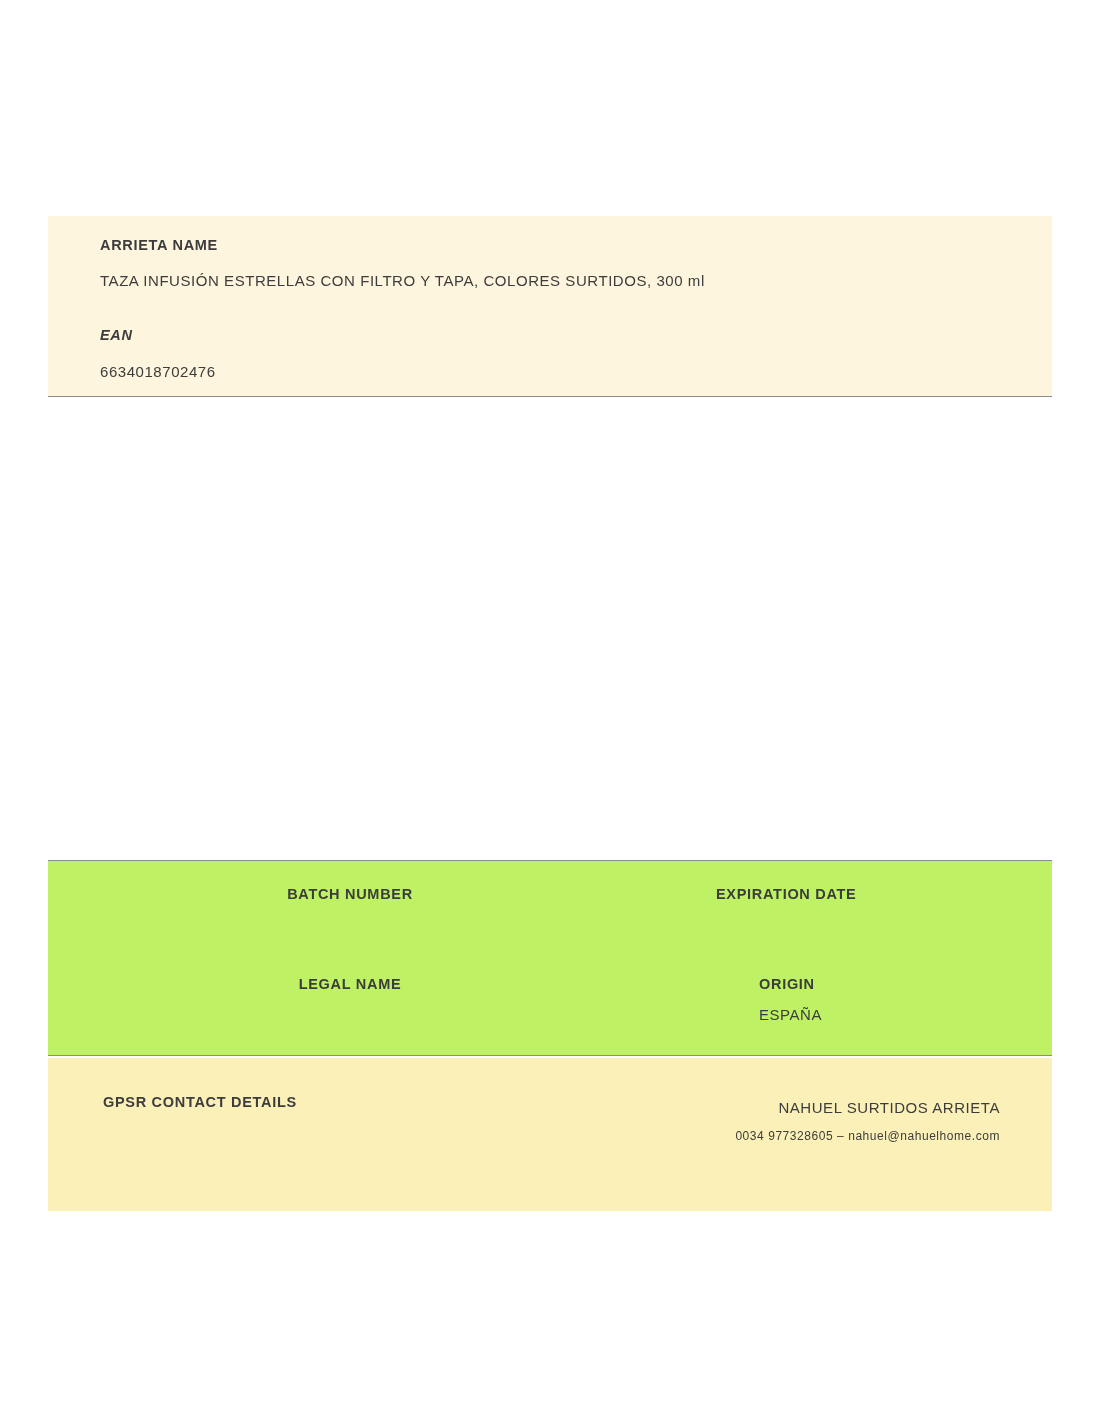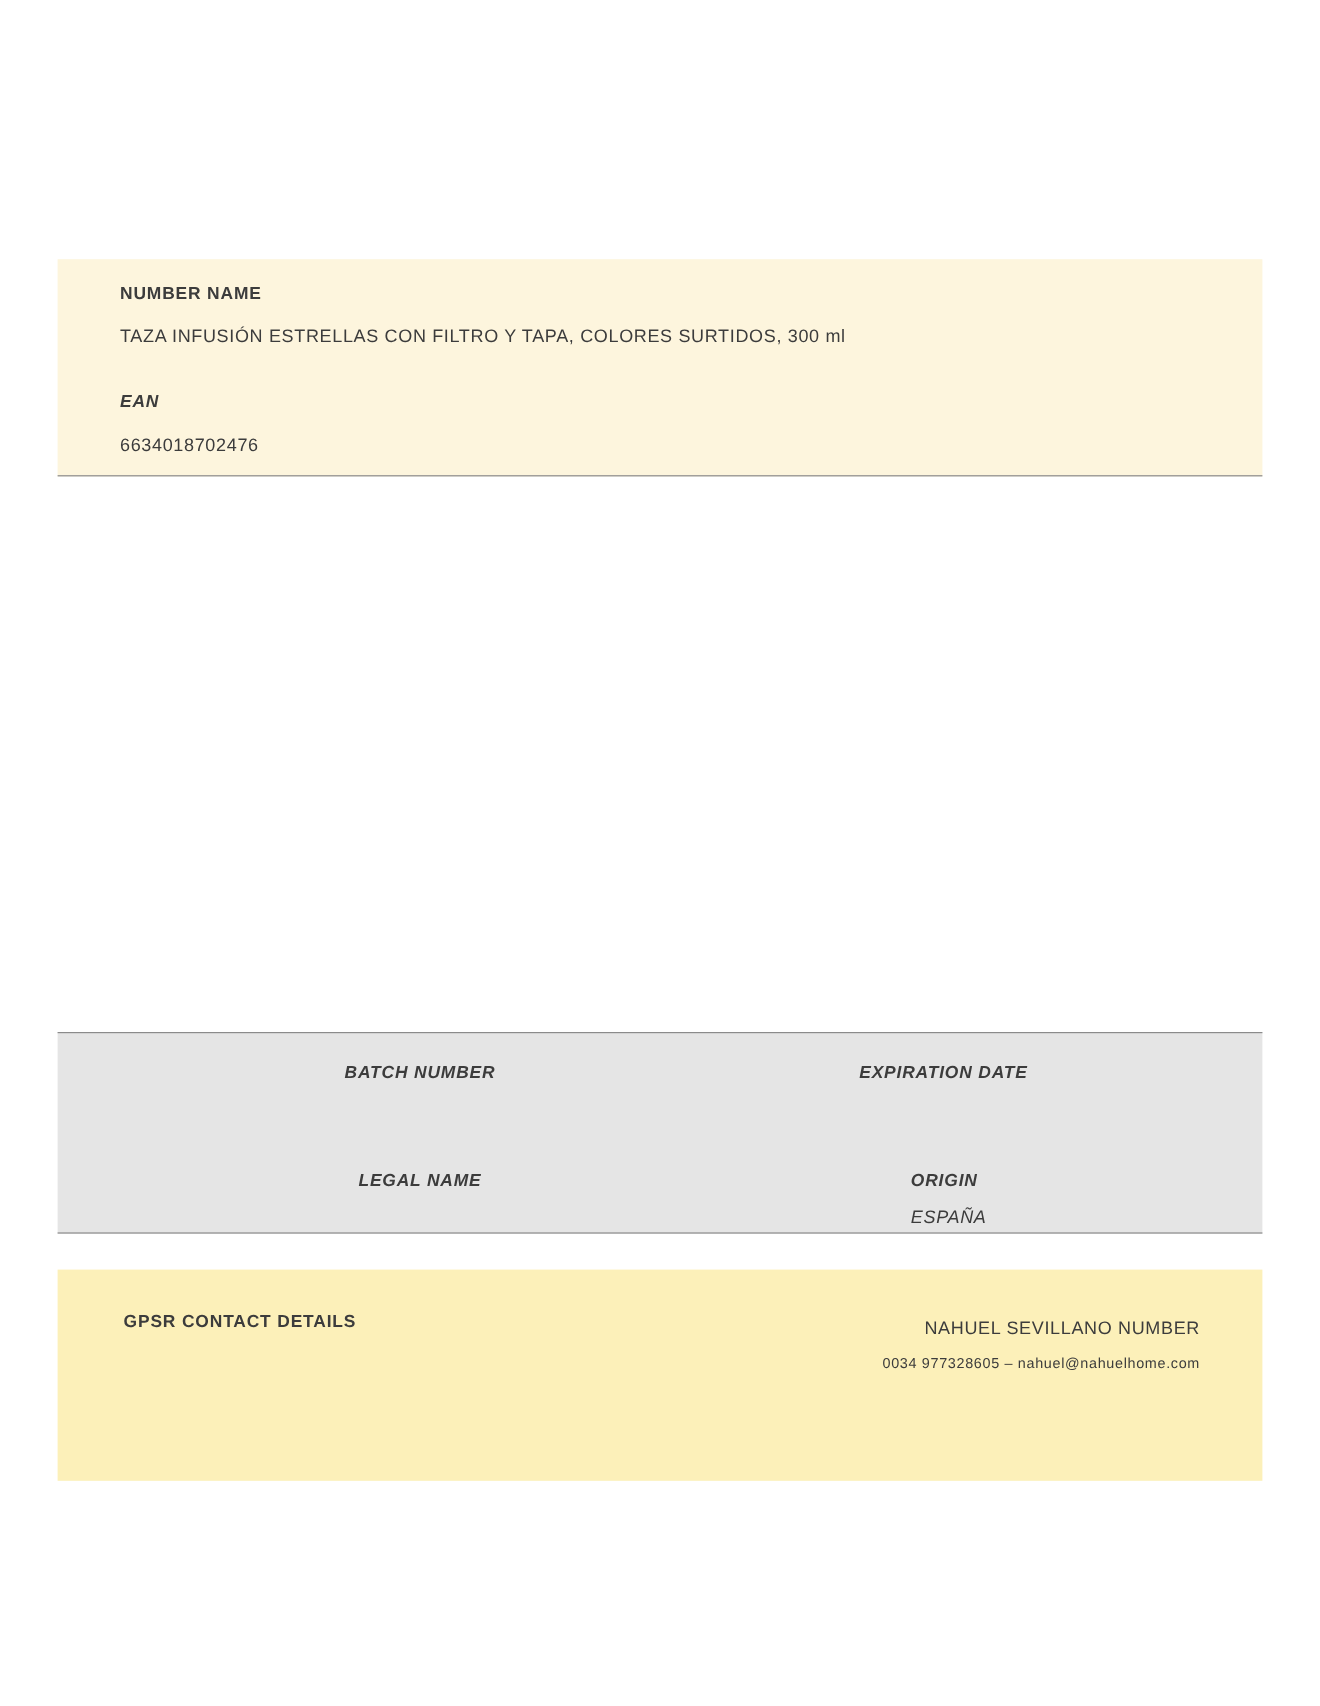--- a/index.html
+++ b/index.html
@@ -74,26 +74,25 @@
   }
 
   
 
   
   .batch-block {
     position: absolute;
     left: 48px;
     top: 860px;
     width: 1004px;
-    height: 168px;
-    background: #e5e5e5;
+    height: 196px;
+    background: #bef264;
     box-sizing: border-box;
     border-top: 1px solid #8b8b8b;
     border-bottom: 1px solid #8b8b8b;
-    font-style: italic;
   }
 
   .col-left {
     position: absolute;
     left: 0px;
     width: 604px;
     text-align: center;
   }
   .col-right {
     position: absolute;
@@ -111,21 +110,21 @@
   .legal-name-value { top: 145px; }
   .origin-label     { top: 115px; padding-left: 107px; }
   .origin-value     { top: 145px; padding-left: 107px; }
 
   
   .gpsr-block {
     position: absolute;
     left: 48px;
     top: 1058px;
     width: 1004px;
-    height: 176px;
+    height: 153px;
     background: #fcf0b9;
     box-sizing: border-box;
   }
   .gpsr-label {
     position: absolute;
     left: 55px;
     top: 36px;
   }
   .gpsr-lines {
     position: absolute;
@@ -142,21 +141,21 @@
   .gpsr-lines .line-3 {
     font-size: 12px;
   }
 </style>
 </head>
 <body>
 
 <div class="page">
 
   <div class="product-block">
-    <div class="field-label product-name-label">NUMBER NAME</div>
+    <div class="field-label product-name-label">ARRIETA NAME</div>
     <div class="field-value product-name-value">TAZA INFUSIÓN ESTRELLAS CON FILTRO Y TAPA, COLORES SURTIDOS, 300 ml</div>
     <div class="field-label ean-label">EAN</div>
     <div class="field-value ean-value">6634018702476</div>
   </div>
 
   <div class="batch-block">
     <div class="col-left field-label batch-number-label">BATCH NUMBER</div>
     <div class="col-left field-value batch-number-value"></div>
 
     <div class="col-right field-label expiration-label">EXPIRATION DATE</div>
@@ -164,18 +163,18 @@
 
     <div class="col-left field-label legal-name-label">LEGAL NAME</div>
 
     <div class="col-right field-label origin-label">ORIGIN</div>
     <div class="col-right field-value origin-value">ESPAÑA</div>
   </div>
 
   <div class="gpsr-block">
     <div class="field-label gpsr-label">GPSR CONTACT DETAILS</div>
     <div class="gpsr-lines">
-      <div class="line-1">NAHUEL SEVILLANO NUMBER</div>
+      <div class="line-1">NAHUEL SURTIDOS ARRIETA</div>
       <div class="line-3">0034 977328605 – nahuel@nahuelhome.com</div>
     </div>
   </div>
 
 </div>
 
 </body></html>

